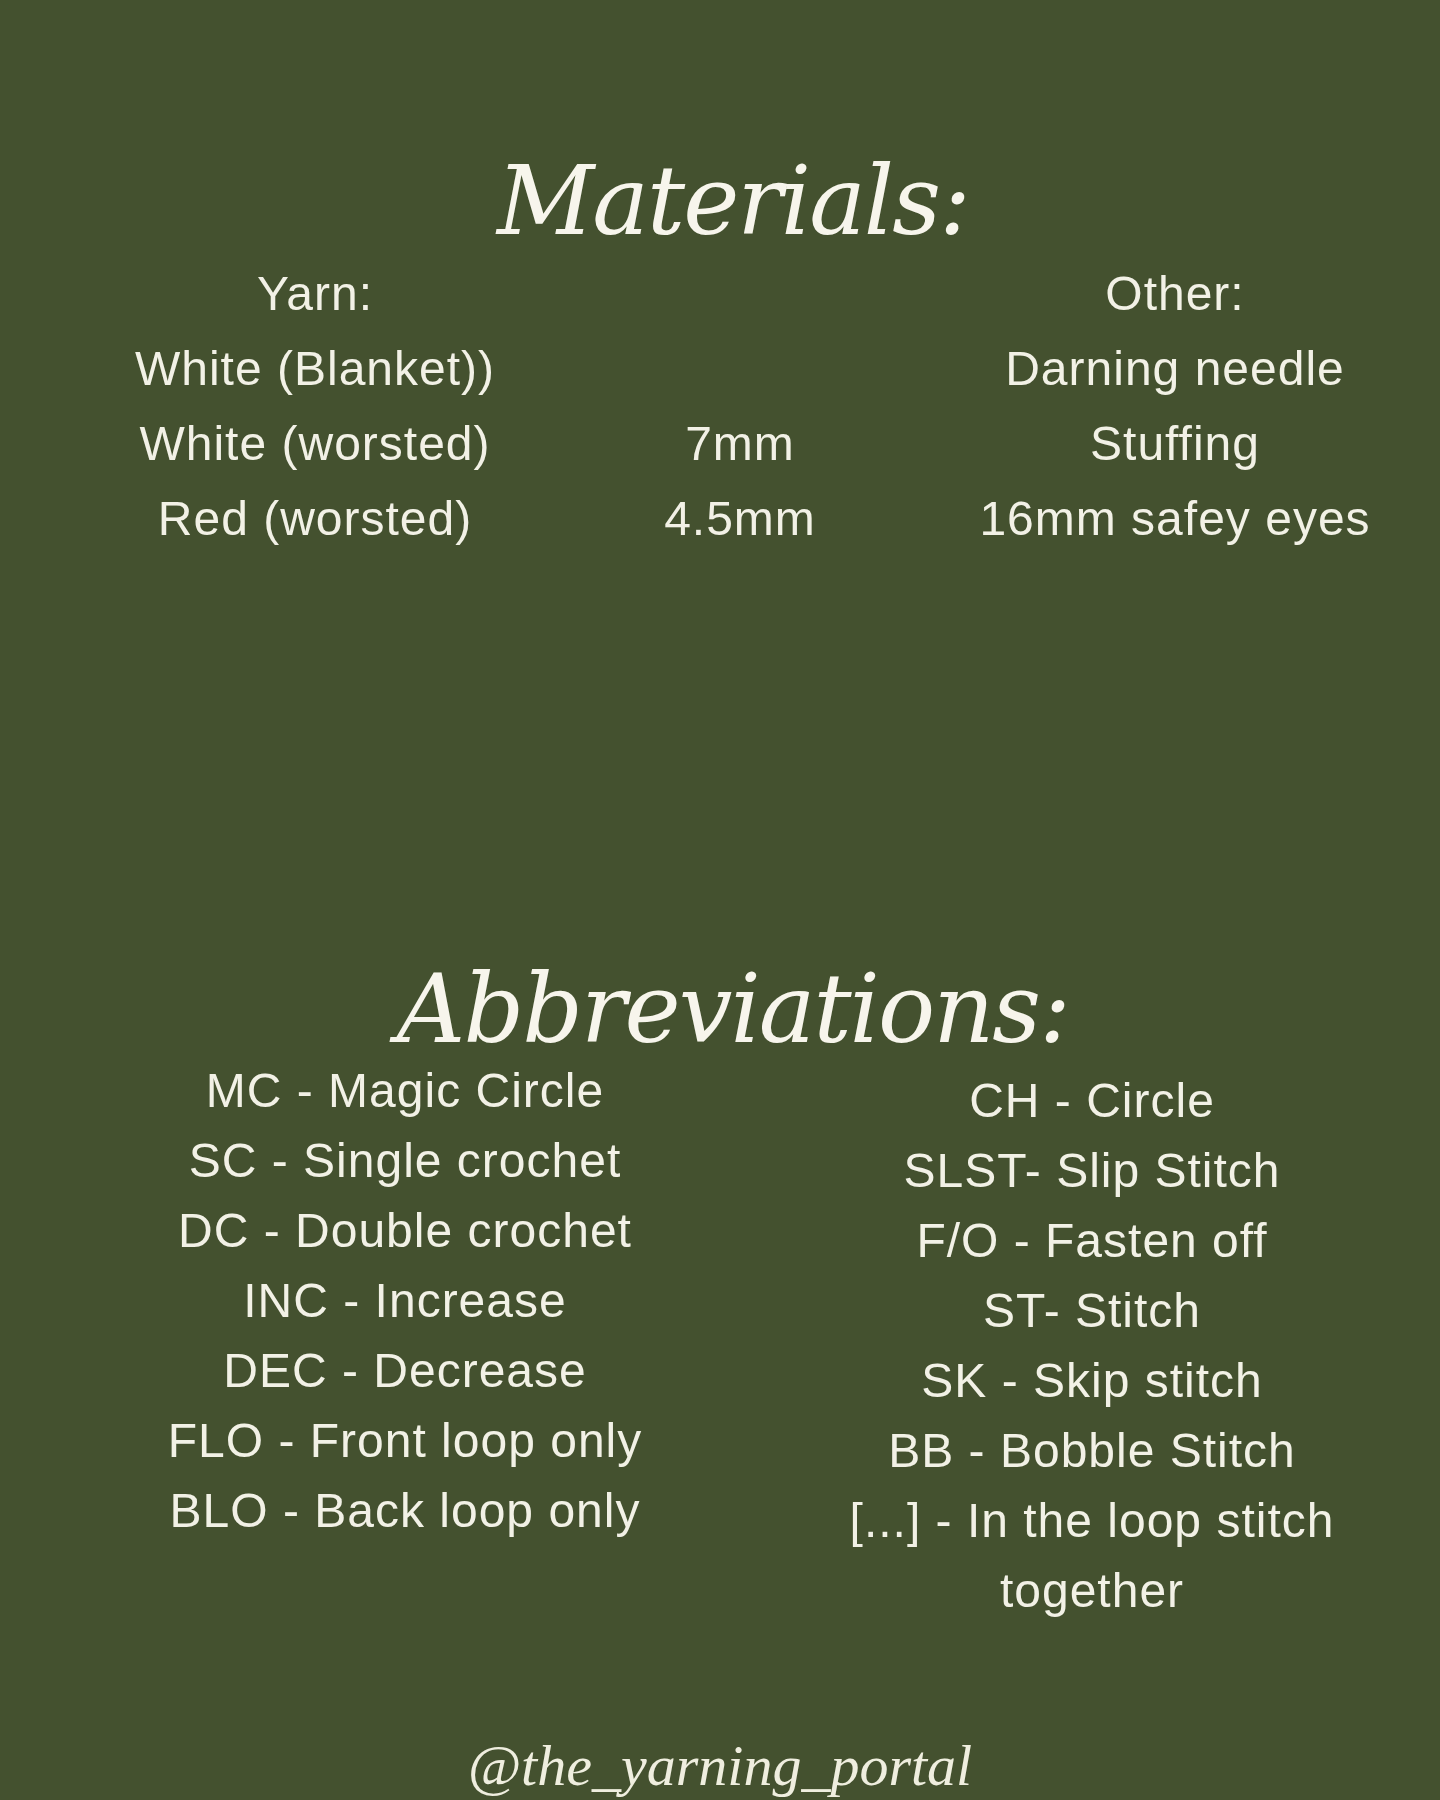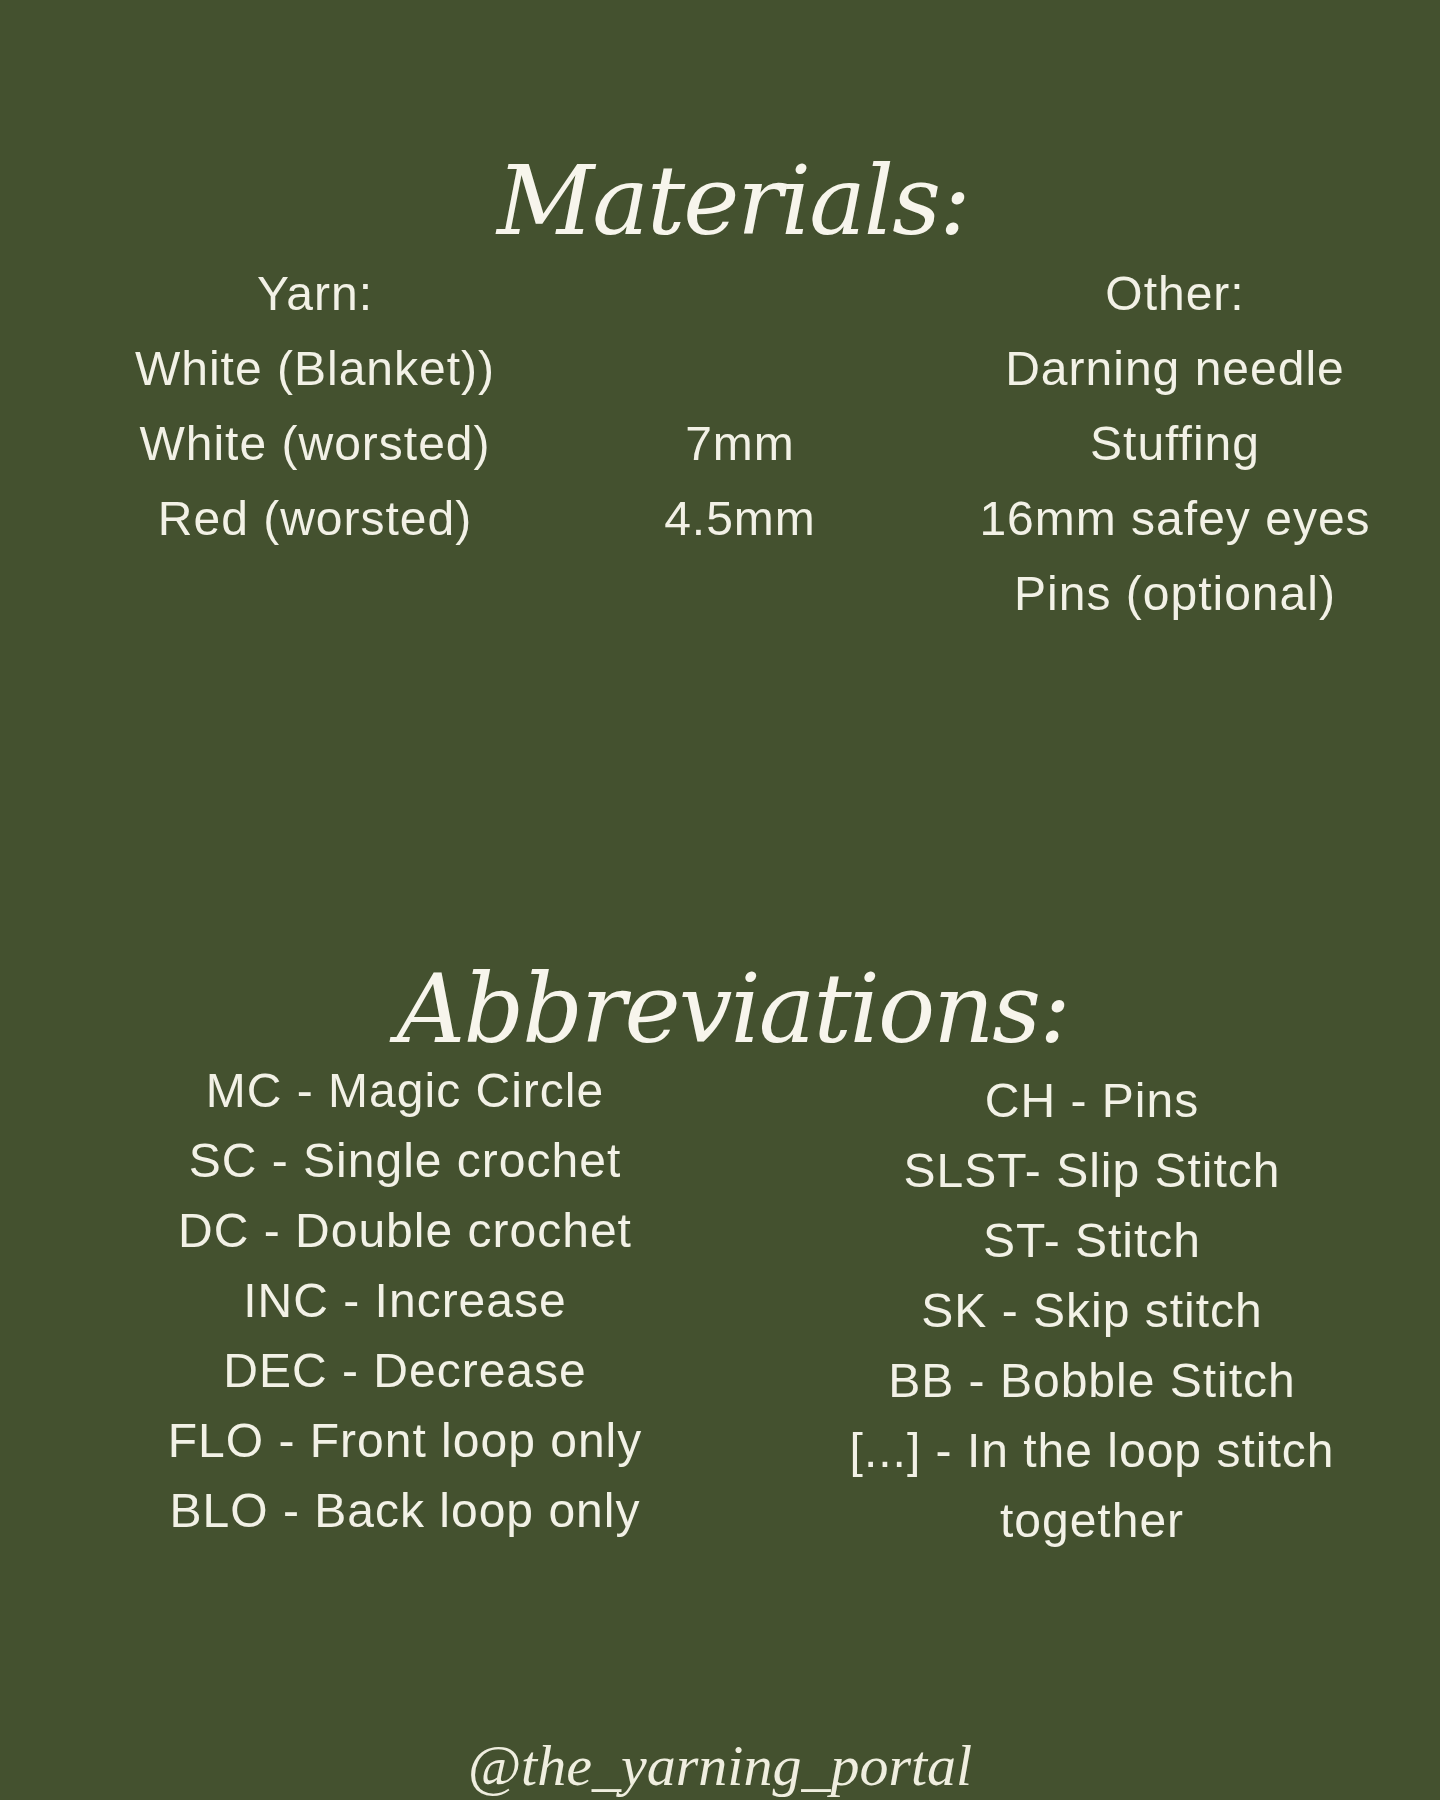--- a/index.html
+++ b/index.html
@@ -86,42 +86,42 @@
       <li>4.5mm</li>
     </ul>
   </div>
 
   <div id="other-col" class="col mat-col">
     <ul>
       <li>Other:</li>
       <li>Darning needle</li>
       <li>Stuffing</li>
       <li>16mm safey eyes</li>
-      <li>Pins (optional)</li>
     </ul>
   </div>
 
   <h1 id="abbreviations-title" class="script-title">Abbreviations:</h1>
 
   <div id="abbr-left" class="col abbr-col">
     <ul>
       <li>MC - Magic Circle</li>
       <li>SC - Single crochet</li>
       <li>DC - Double crochet</li>
       <li>INC - Increase</li>
       <li>DEC - Decrease</li>
       <li>FLO - Front loop only</li>
       <li>BLO - Back loop only</li>
     </ul>
   </div>
 
   <div id="abbr-right" class="col abbr-col">
     <ul>
-      <li>CH - Pins</li>
+      <li>CH - Circle</li>
       <li>SLST- Slip Stitch</li>
+      <li>F/O - Fasten off</li>
       <li>ST- Stitch</li>
       <li>SK - Skip stitch</li>
       <li>BB - Bobble Stitch</li>
       <li>[...] - In the loop stitch together</li>
     </ul>
   </div>
 
   <div class="footer">@the_yarning_portal</div>
 
 </div>

